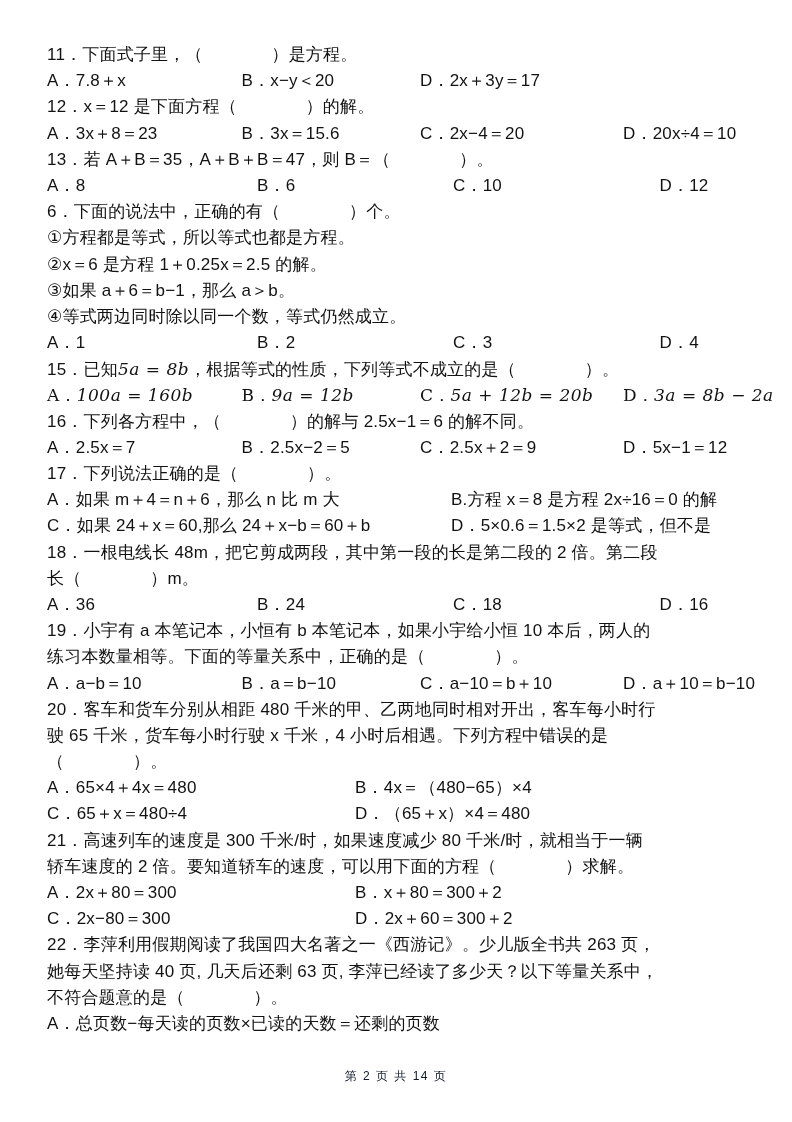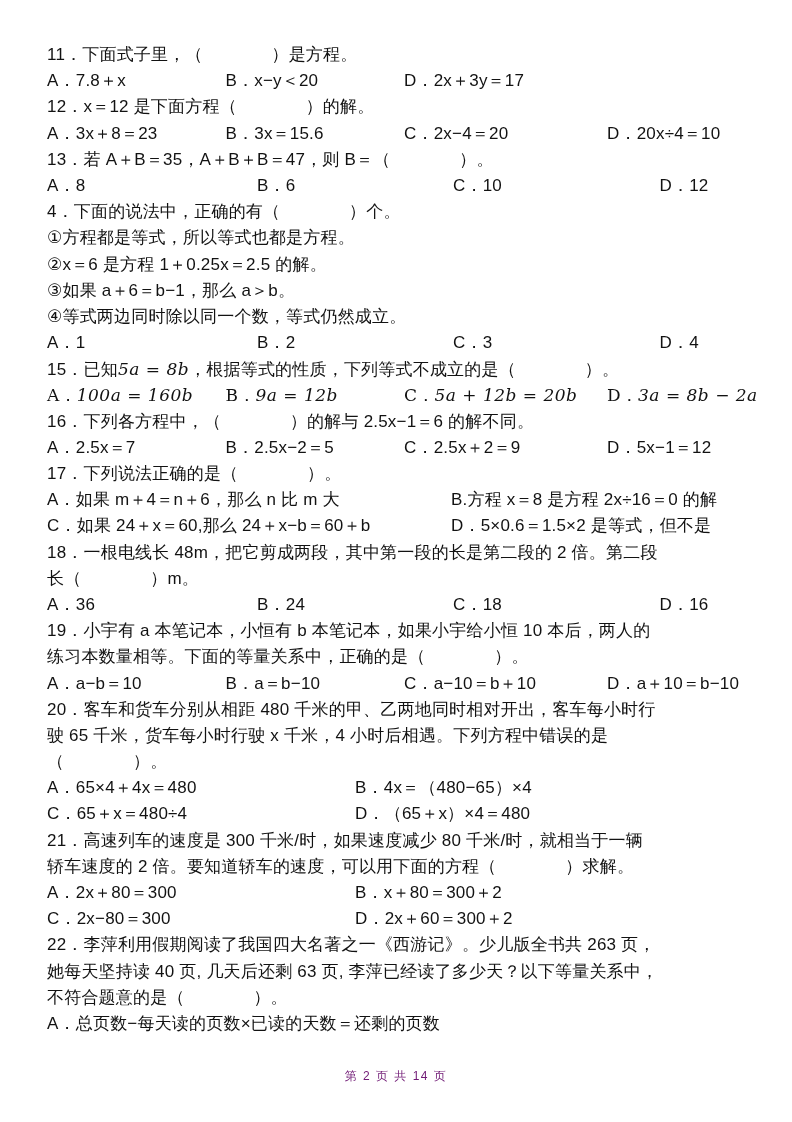--- a/index.html
+++ b/index.html
@@ -27,21 +27,21 @@
     line-height: 26.2px;
     font-size: 17px;
     letter-spacing: 0.2px;
     white-space: nowrap;
   }
   .opts { display: flex; }
   .cell { flex: 0 0 auto; white-space: nowrap; overflow: visible; }
 
   
   .c4 .cell:nth-child(1) { width: 25.5%; }
-  .c4 .cell:nth-child(2) { width: 25.5%; }
+  .c4 .cell:nth-child(2) { width: 25.5%; margin-left: 16px; }
   .c4 .cell:nth-child(3) { width: 29%; }
   .c4 .cell:nth-child(4) { width: auto; }
   
   .c4w .cell:nth-child(1) { width: 30%; }
   .c4w .cell:nth-child(2) { width: 28%; }
   .c4w .cell:nth-child(3) { width: 29.5%; }
   .c4w .cell:nth-child(4) { width: auto; }
   
   .c2a .cell:nth-child(1) { width: 44%; }
   .c2a .cell:nth-child(2) { width: auto; }
@@ -60,21 +60,21 @@
     font-style: normal;
     font-size: 17px;
   }
   .footer {
     position: absolute;
     top: 1068px;
     left: 0;
     width: 100%;
     text-align: center;
     font-size: 12px;
-    color: #701a75;
+    color: #0f172a;
     letter-spacing: 1.5px;
     font-family: "Liberation Sans", "DejaVu Sans", sans-serif;
   }
 </style>
 </head>
 <body>
 
 <div id="doc">
     <div class="line"><span>11．下面式子里，（　　　　）是方程。</span></div>
     <div class="line opts c4">
@@ -89,21 +89,21 @@
       <span class="cell"><span>C．2x−4＝20</span></span>
       <span class="cell"><span>D．20x÷4＝10</span></span>
     </div>
     <div class="line"><span>13．若 A＋B＝35，A＋B＋B＝47，则 B＝（　　　　）。</span></div>
     <div class="line opts c4w">
       <span class="cell"><span>A．8</span></span>
       <span class="cell"><span>B．6</span></span>
       <span class="cell"><span>C．10</span></span>
       <span class="cell"><span>D．12</span></span>
     </div>
-    <div class="line"><span>4．下面的说法中，正确的有（　　　　）个。</span></div>
+    <div class="line"><span>6．下面的说法中，正确的有（　　　　）个。</span></div>
     <div class="line"><span>①方程都是等式，所以等式也都是方程。</span></div>
     <div class="line"><span>②x＝6 是方程 1＋0.25x＝2.5 的解。</span></div>
     <div class="line"><span>③如果 a＋6＝b−1，那么 a＞b。</span></div>
     <div class="line"><span>④等式两边同时除以同一个数，等式仍然成立。</span></div>
     <div class="line opts c4w">
       <span class="cell"><span>A．1</span></span>
       <span class="cell"><span>B．2</span></span>
       <span class="cell"><span>C．3</span></span>
       <span class="cell"><span>D．4</span></span>
     </div>

